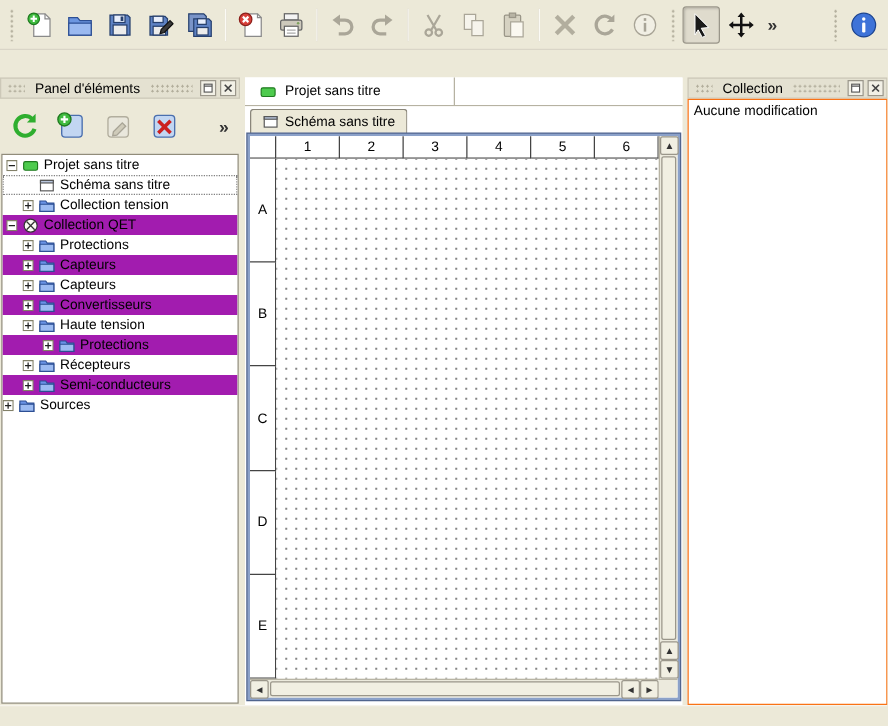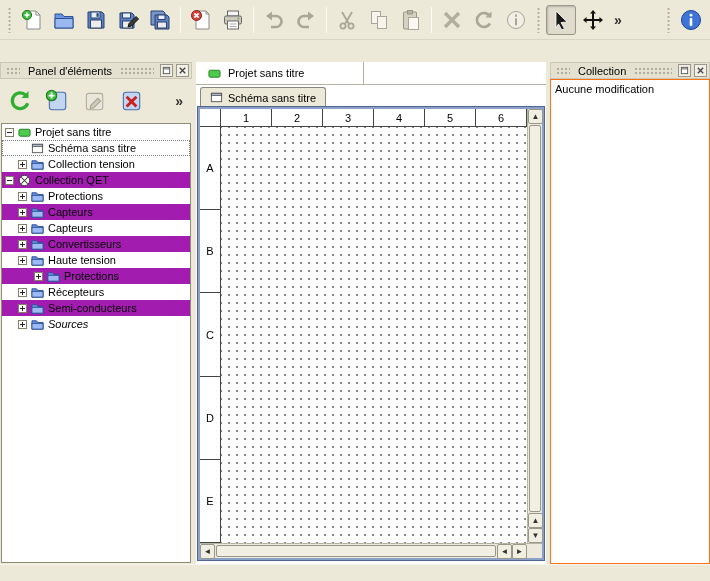--- a/index.html
+++ b/index.html
@@ -491,21 +491,21 @@
               </svg>
             </span>
             <span class="icon">
               <svg viewBox="0 0 14 14">
                 <path d="M1 3h5l1.3 1.8H13V12H1z" fill="#6a93e6" stroke="#2d4f94"></path>
                 <path d="M1 5.8h12V12H1z" fill="#9cbbf2" stroke="#2d4f94"></path>
               </svg>
             </span>
             <span class="tree-label">Semi-conducteurs</span>
           </div>
-          <div class="tree-row" style="padding-left: 16px; font-style: italic;">
+          <div class="tree-row" style="padding-left: 0;">
             <span class="expander">
               <svg viewBox="0 0 9 9">
                 <rect x="0.5" y="0.5" width="8" height="8" fill="#fff" stroke="#828068"></rect>
                 <path d="M2 4.5h5M4.5 2v5" stroke="#222" fill="none"></path>
               </svg>
             </span>
             <span class="icon">
               <svg viewBox="0 0 14 14">
                 <path d="M1 3h5l1.3 1.8H13V12H1z" fill="#6a93e6" stroke="#2d4f94"></path>
                 <path d="M1 5.8h12V12H1z" fill="#9cbbf2" stroke="#2d4f94"></path>

